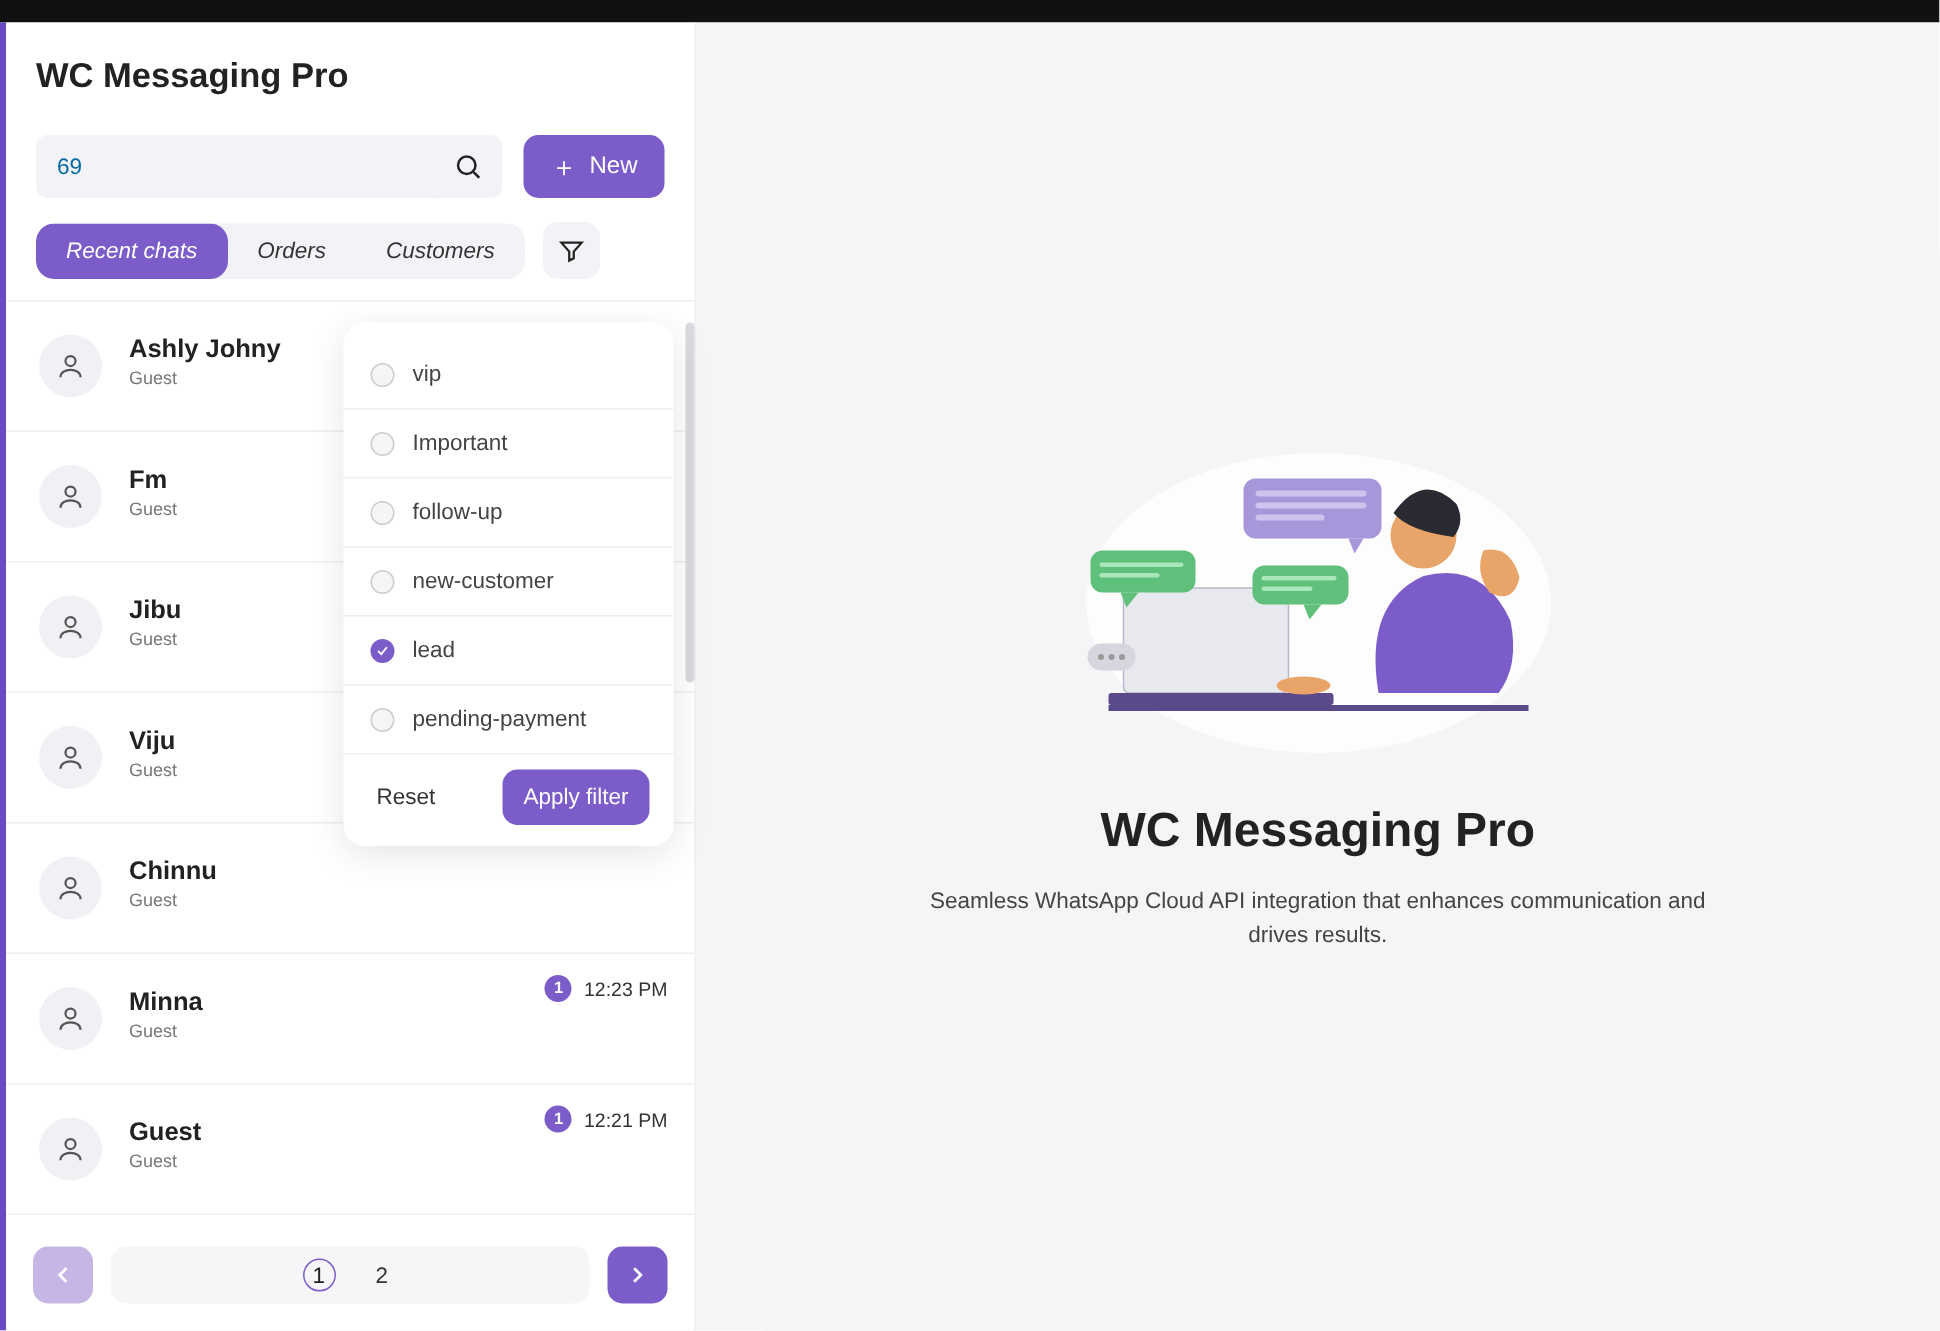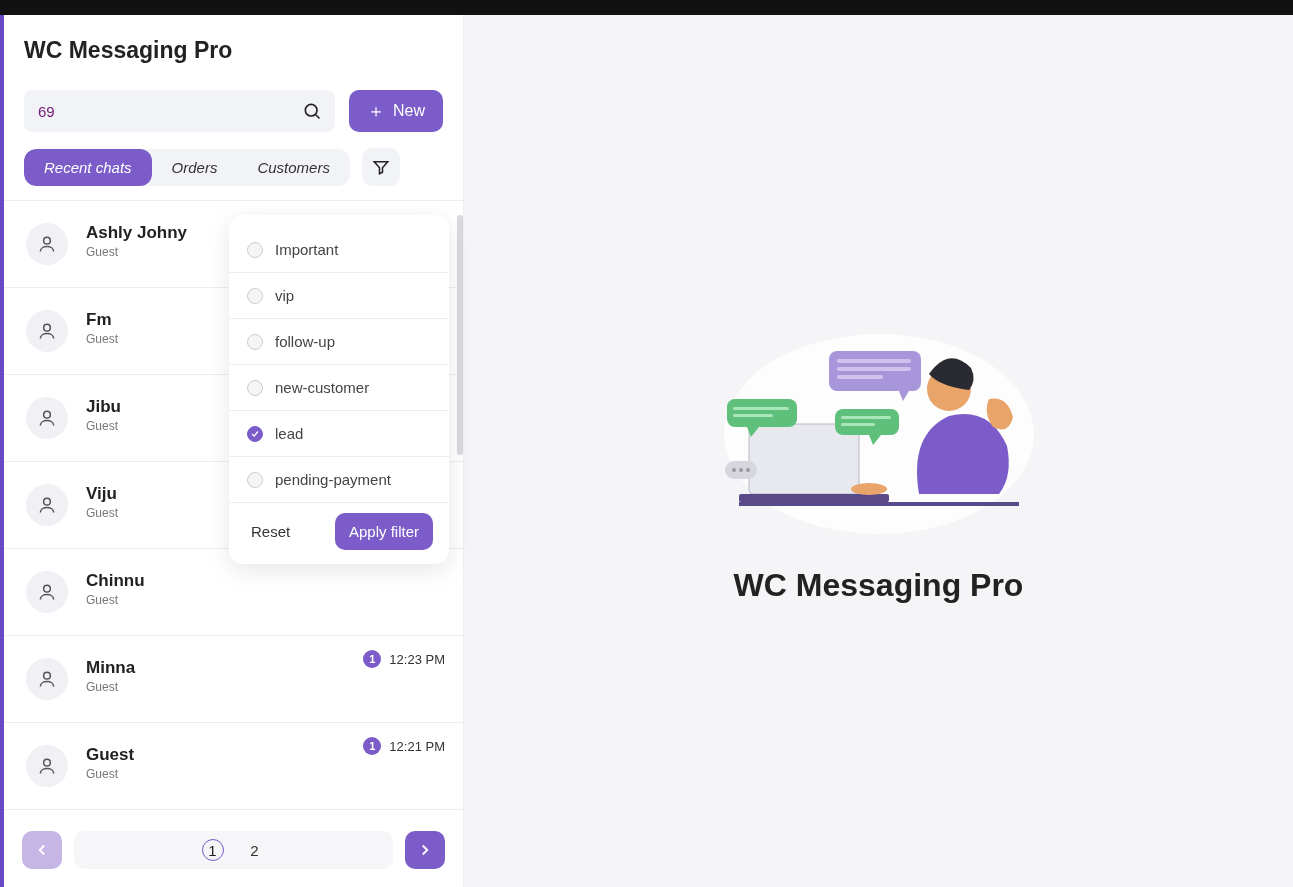--- a/index.html
+++ b/index.html
@@ -7,21 +7,21 @@
   .topbar { height: 15px; background: #111; }
   .app { display: flex; height: calc(100% - 15px); }
   .left-edge { width: 4px; background: #6a49c4; }
   .sidebar { width: 460px; border-right: 1px solid #eee; display: flex; flex-direction: column; position: relative; background:#fff;}
   .main { flex: 1; background: #f5f5f7; display:flex; align-items:center; justify-content:center; }
 
   .sb-header { padding: 22px 20px 0 20px; }
   .sb-title { font-size: 23px; font-weight: 600; color: #222; }
   .sb-controls { display:flex; gap: 14px; align-items:center; margin-top: 26px; padding: 0 20px; }
   .search-wrap { display:flex; flex:1; }
-  .search-input { flex:1; height:42px; border:none; background:#f2f3f6; border-radius:8px 0 0 8px; padding: 0 14px; font-size:15px; color:#701a75; outline:none; }
+  .search-input { flex:1; height:42px; border:none; background:#f2f3f6; border-radius:8px 0 0 8px; padding: 0 14px; font-size:15px; color:#0369a1; outline:none; }
   .search-btn { width:46px; height:42px; background:#f2f3f6; border:none; border-radius:0 8px 8px 0; display:flex; align-items:center; justify-content:center; cursor:pointer;}
   .new-btn { background:#7b5cc9; color:#fff; border:none; border-radius:10px; height:42px; padding:0 18px; display:flex; align-items:center; gap:8px; font-size:16px; font-weight:500; cursor:pointer;}
   .plus { font-size:18px; font-weight:400; line-height:1; }
 
   .tabs-row { display:flex; gap:12px; align-items:center; padding: 16px 20px 14px 20px; }
   .tabs { display:flex; background:#f2f3f6; border-radius:12px; overflow:hidden; }
   .tab { border:none; background:transparent; padding: 10px 20px; font-size:15px; color:#333; cursor:pointer;font-style:italic;}
   .tab.active { background:#7b5cc9; color:#fff; border-radius:12px;}
   .filter-btn { width:38px; height:38px; border:none; background:#f2f3f6; border-radius:10px; display:flex; align-items:center; justify-content:center; cursor:pointer;}
 
@@ -231,27 +231,27 @@
       </button>
     </div>
 
     <div class="scroll-hint"></div>
 
     <div class="filter-pop" id="filter-pop">
         <div class="fopt">
     <span class="fcheck ">
       
     </span>
+    <span class="flabel">vip</span>
+        </div>
+        <div class="fopt">
+    <span class="fcheck ">
+      
+    </span>
     <span class="flabel">Important</span>
-        </div>
-        <div class="fopt">
-    <span class="fcheck ">
-      
-    </span>
-    <span class="flabel">vip</span>
         </div>
         <div class="fopt">
     <span class="fcheck ">
       
     </span>
     <span class="flabel">follow-up</span>
         </div>
         <div class="fopt">
     <span class="fcheck ">
       
@@ -309,15 +309,16 @@
           <rect x="122" y="87" width="50" height="3" rx="1.5" fill="#a9e6ba"></rect>
           <rect x="122" y="94" width="34" height="3" rx="1.5" fill="#a9e6ba"></rect>
           <polygon points="150,106 162,106 154,116" fill="#5ec07a"></polygon>
           <rect x="6" y="132" width="32" height="18" rx="9" fill="#d6d6de"></rect>
           <circle cx="15" cy="141" r="2" fill="#999"></circle>
             <circle cx="22" cy="141" r="2" fill="#999"></circle>
             <circle cx="29" cy="141" r="2" fill="#999"></circle>
         </svg>
       </div>
       <h2>WC Messaging Pro</h2>
+      <p>Seamless WhatsApp Cloud API integration that enhances communication and drives results.</p>
     </div>
   </div>
 </div>
 
 </body></html>

